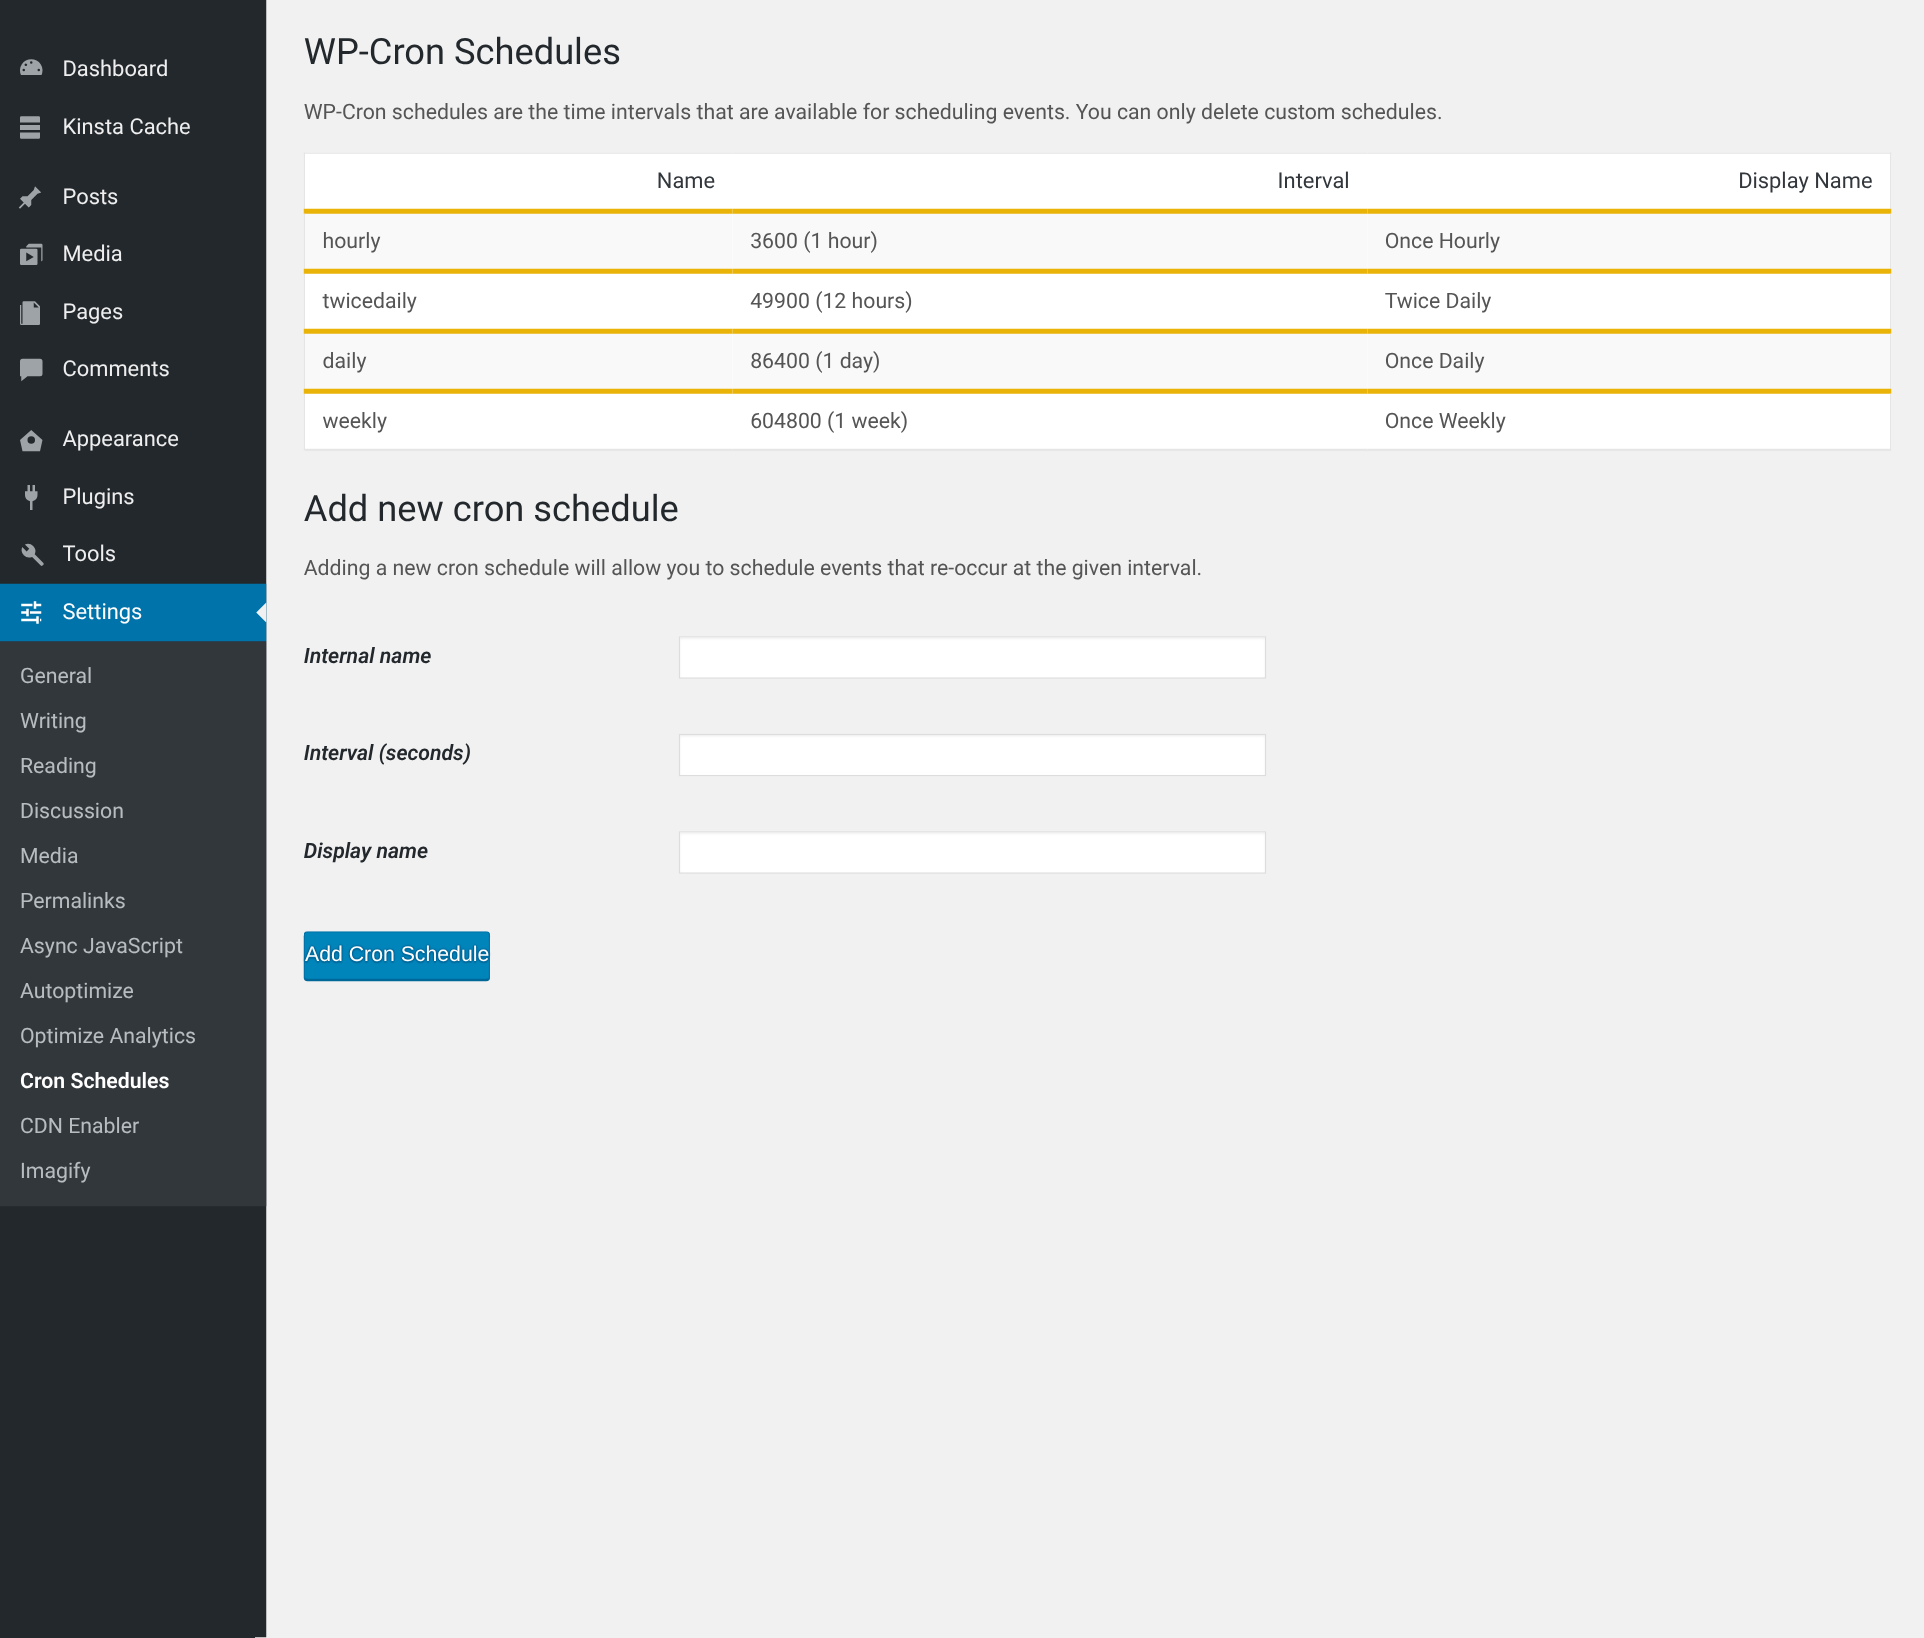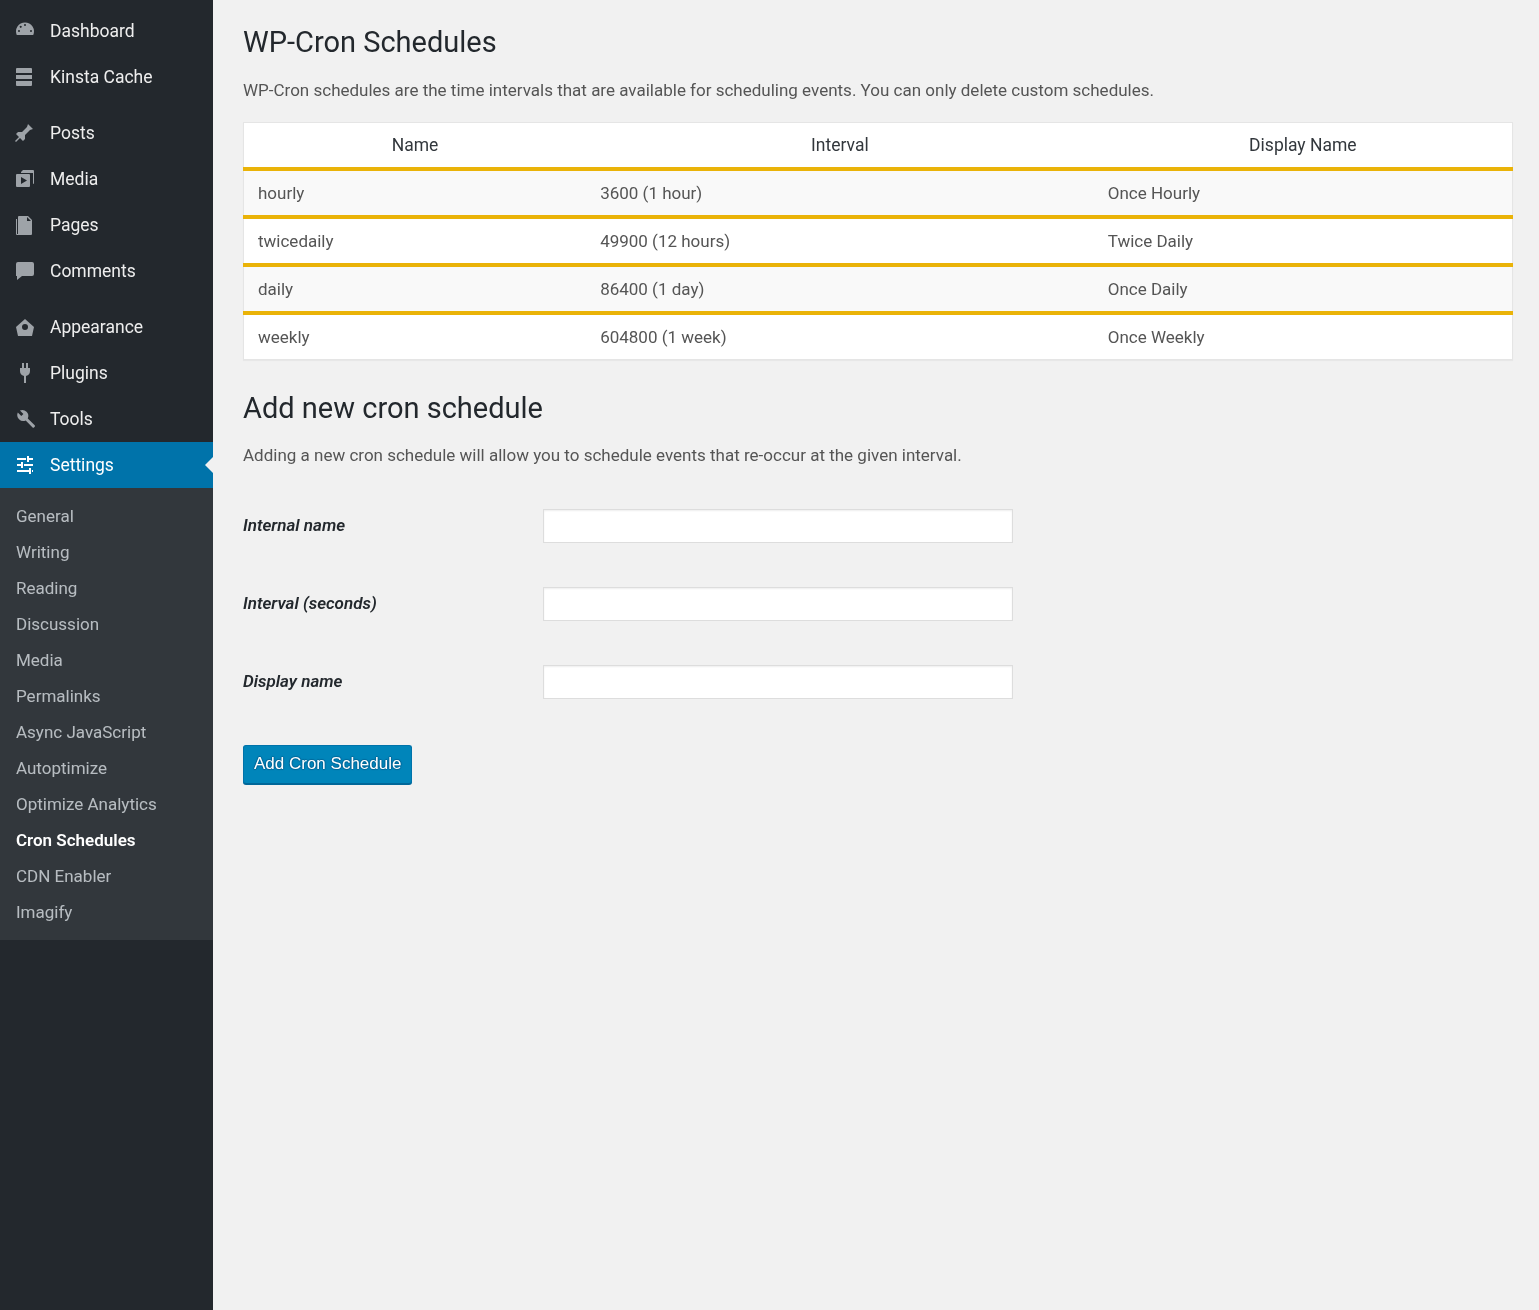--- a/index.html
+++ b/index.html
@@ -1,19 +1,19 @@
 <!DOCTYPE html>
 <html><head>
   <meta charset="utf-8">
   <style>
     * { margin: 0; padding: 0; box-sizing: border-box; }
     body { font-family: -apple-system, BlinkMacSystemFont, "Segoe UI", Roboto, Oxygen-Sans, Ubuntu, Cantarell, "Helvetica Neue", sans-serif; background: #f1f1f1; color: #444; overflow: hidden; }
     .layout { display: flex; min-height: 100vh; }
     .sidebar { width: 213px; background: #23282d; color: #eee; flex-shrink: 0; }
-    .menu { list-style: none; padding: 8px 0 12px 0; }
+    .menu { list-style: none; padding: 8px 0 12px 0; margin-top: 25px; }
     .menu > li { position: relative; }
     .menu > li > a { display: flex; align-items: center; padding: 10px 8px 10px 12px; color: #eee; text-decoration: none; font-size: 17.5px; line-height: 1.3; cursor: pointer; }
     .menu > li.sep { margin-top: 10px; }
     .menu > li.current > a { background: #0073aa; color: #fff; }
     .menu > li.current::after {
       content: ""; position: absolute; right: 0; top: 50%; transform: translateY(-50%);
       width: 0; height: 0; border: 8px solid transparent; border-right-color: #f1f1f1;
     }
     .menu .icon { width: 26px; height: 26px; margin-right: 12px; display: inline-flex; align-items: center; justify-content: center; color: rgba(240,245,250,0.6); flex-shrink: 0; }
     .menu > li.current .icon { color: #fff; }
@@ -21,32 +21,32 @@
     .submenu { list-style: none; background: #32373c; padding: 10px 0; }
     .submenu a { display: block; padding: 8px 16px; color: rgba(240,245,250,0.7); text-decoration: none; font-size: 17px; cursor: pointer; }
     .submenu li.active a { color: #fff; font-weight: 600; }
 
     .content { flex: 1; padding: 20px 26px 40px 30px; font-size: 17px; color: #444; min-width: 0; }
     h1 { font-size: 29px; font-weight: 400; color: #23282d; margin: 4px 0 18px; line-height: 1.3; }
     h2 { font-size: 29px; font-weight: 400; color: #23282d; margin: 30px 0 18px; line-height: 1.3; }
     p.desc { font-size: 17px; color: #555; margin-bottom: 22px; }
 
     table.list { width: 100%; border-collapse: collapse; background: #fff; border: 1px solid #e5e5e5; box-shadow: 0 1px 1px rgba(0,0,0,0.04); }
-    table.list th { text-align: center; padding: 12px 14px; font-weight: 400; border-bottom: 1px solid #e1e1e1; font-size: 17.5px; color: #32373c; }
+    table.list th { text-align: right; padding: 12px 14px; font-weight: 400; border-bottom: 1px solid #e1e1e1; font-size: 17.5px; color: #32373c; }
     table.list td { padding: 12px 14px; border-top: 4px solid #eab308; font-size: 17px; color: #555; }
     table.list tbody tr:nth-child(odd) { background: #f9f9f9; }
     table.list th:nth-child(1), table.list td:nth-child(1) { width: 27%; }
     table.list th:nth-child(2), table.list td:nth-child(2) { width: 40%; }
 
     .form-table { width: 100%; border-collapse: collapse; margin-top: 10px; }
     .form-table th { text-align: left; padding: 28px 10px 28px 0; vertical-align: top; width: 300px; font-weight: 600; font-size: 17px; color: #23282d; font-style: italic; }
     .form-table td { padding: 22px 0; }
     .form-table input[type=text] { width: 470px; max-width: 100%; padding: 5px 8px; font-size: 17px; border: 1px solid #ddd; border-radius: 0; background: #fff; box-shadow: inset 0 1px 2px rgba(0,0,0,0.07); height: 34px; }
 
-    .button-primary { display: inline-block; margin-top: 24px; background: #0085ba; border: 1px solid #0073aa; border-bottom-color: #006799; color: #fff; padding: 8px 10px 9px; font-size: 17px; border-radius: 3px; cursor: pointer; box-shadow: 0 1px 0 #006799; text-shadow: 0 -1px 1px #006799, 1px 0 1px #006799, 0 1px 1px #006799, -1px 0 1px #006799; }
+    .button-primary { display: inline-block; margin-top: 24px; background: #0085ba; border: 1px solid #0073aa; border-bottom-color: #006799; color: #fff; padding: 8px 0 9px; font-size: 17px; border-radius: 3px; cursor: pointer; box-shadow: 0 1px 0 #006799; text-shadow: 0 -1px 1px #006799, 1px 0 1px #006799, 0 1px 1px #006799, -1px 0 1px #006799; }
   </style>
 </head>
 <body>
 
 <div class="layout">
   <nav class="sidebar">
     <ul class="menu" id="main-menu">
         <li>
           <a>
             <span class="icon">

